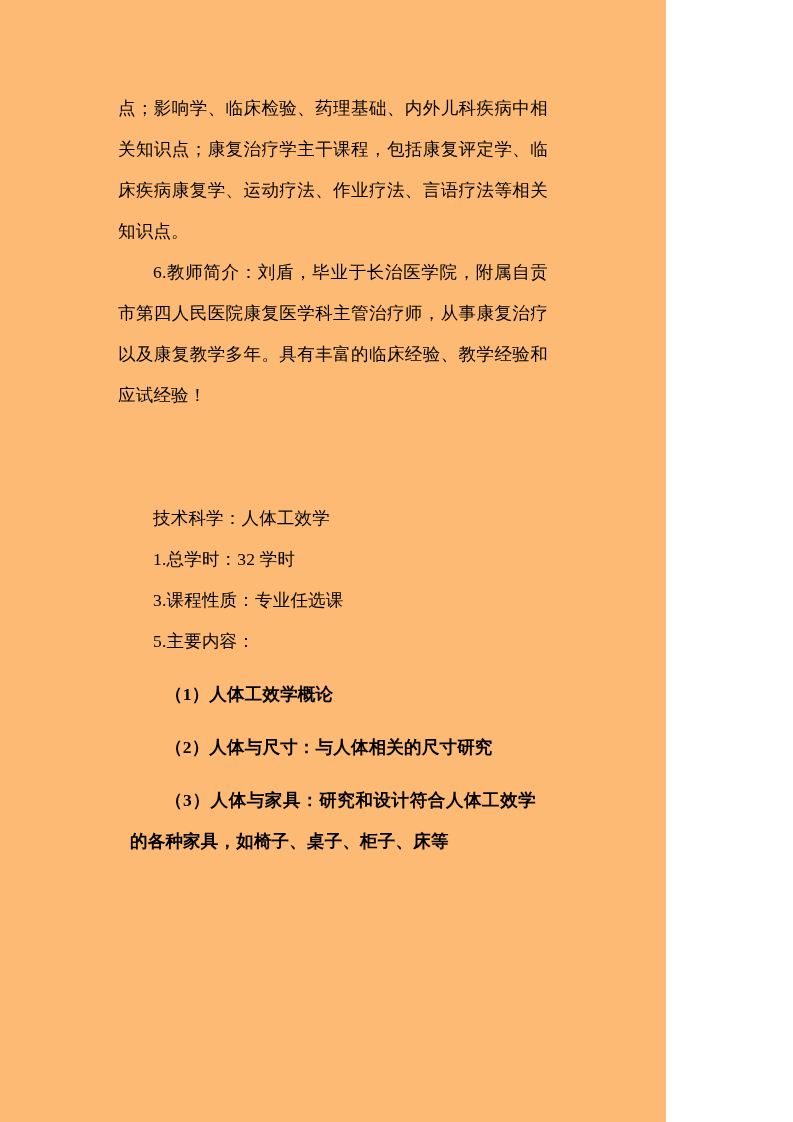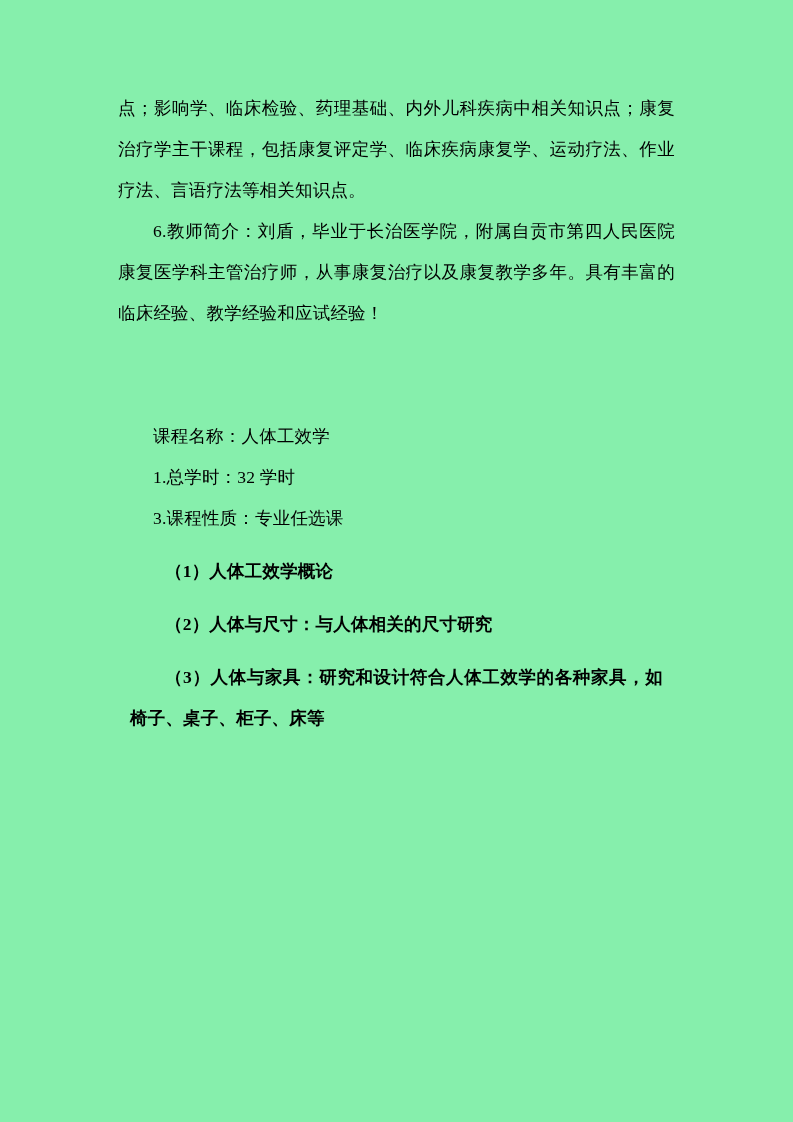--- a/index.html
+++ b/index.html
@@ -9,25 +9,25 @@
   }
   body {
     width: 793px;
     height: 1122px;
     font-family: "Liberation Serif", "DejaVu Serif", serif;
     color: #000000;
     overflow: hidden;
   }
   .page {
     position: relative;
-    width: 793px;
+    width: 666px;
     height: 1122px;
     box-sizing: border-box;
     padding: 88px 118px 60px 118px;
-    background: #86efac;
+    background: #fdba74;
   }
   .doc-body {
     font-size: 17.5px;
     line-height: 41px;
     text-align: justify;
     text-justify: inter-ideograph;
     letter-spacing: 0.2px;
   }
   .para {
     margin: 0;
@@ -52,28 +52,29 @@
 <div class="page">
   <div class="doc-body">
 
     <p class="para">点；影响学、临床检验、药理基础、内外儿科疾病中相关知识点；康复治疗学主干课程，包括康复评定学、临床疾病康复学、运动疗法、作业疗法、言语疗法等相关知识点。</p>
 
     <p class="para-indent">6.教师简介：刘盾，毕业于长治医学院，附属自贡市第四人民医院康复医学科主管治疗师，从事康复治疗以及康复教学多年。具有丰富的临床经验、教学经验和应试经验！</p>
 
     <div class="block-gap"></div>
     <div class="block-gap"></div>
 
-    <p class="para-indent">课程名称：人体工效学</p>
+    <p class="para-indent">技术科学：人体工效学</p>
 
     <p class="para-indent">1.总学时：32 学时</p>
 
 
     <p class="para-indent">3.课程性质：专业任选课</p>
 
 
+    <p class="para-indent">5.主要内容：</p>
 
     <p class="sub-para">（1）人体工效学概论</p>
 
     <p class="sub-para">（2）人体与尺寸：与人体相关的尺寸研究</p>
 
     <p class="sub-para">（3）人体与家具：研究和设计符合人体工效学的各种家具，如椅子、桌子、柜子、床等</p>
 
   </div>
 </div>
 

